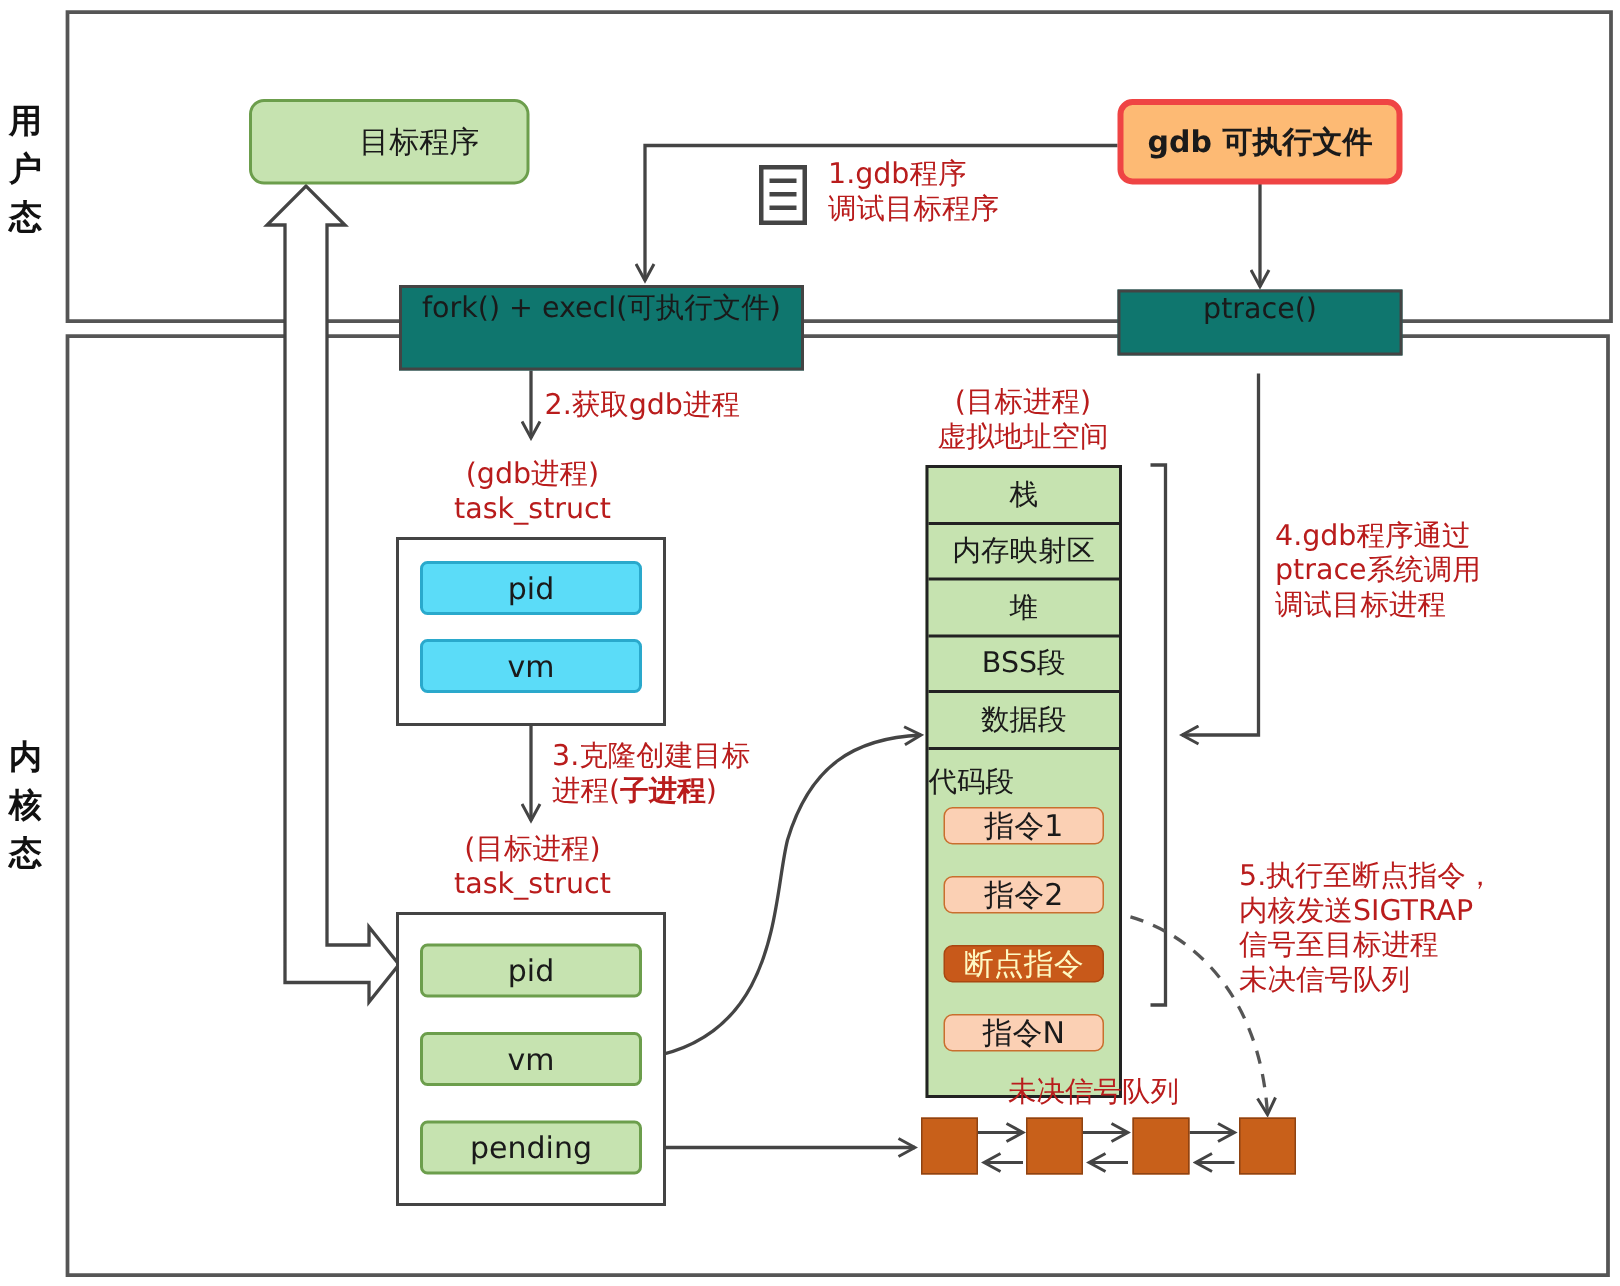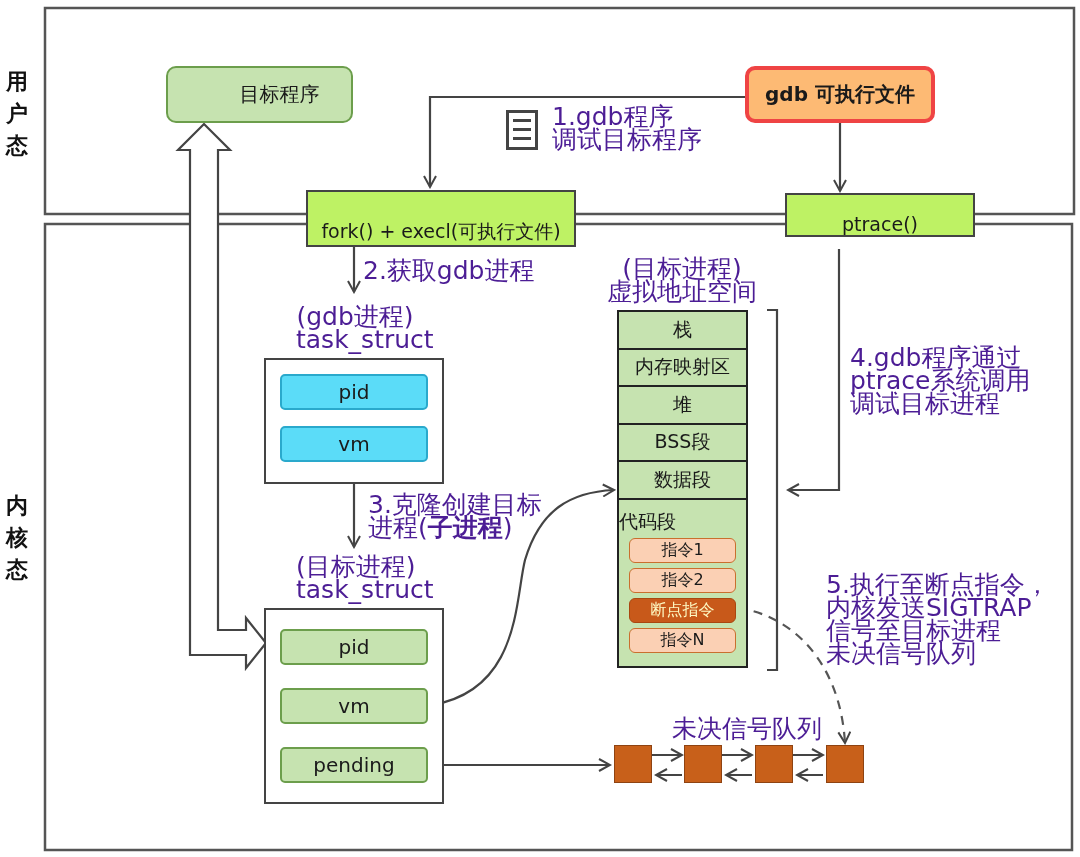--- a/index.html
+++ b/index.html
@@ -1,38 +1,38 @@
 <!DOCTYPE html>
 <html><head>
 <meta charset="utf-8">
 <style>
   html, body { margin:0; padding:0; background:#ffffff; }
   body { width:1080px; height:857px; position:relative; overflow:hidden;
          font-family:"DejaVu Sans", "Liberation Sans", sans-serif; color:#1a1a1a; }
   svg.wires { position:absolute; left:0; top:0; width:1080px; height:857px; }
-  .lbl { position:absolute; font-size:25px; line-height:23px; white-space:nowrap; color:#4c1d95; }
+  .lbl { position:absolute; font-size:19px; line-height:23px; white-space:nowrap; color:#b91c1c; }
   .side { position:absolute; font-size:22px; font-weight:bold; line-height:32px; width:30px; text-align:center; color:#111; }
   .rbox { position:absolute; box-sizing:border-box; border-radius:10px; display:flex;
           align-items:center; justify-content:center; font-size:20px; }
   .green { background:#c6e3b0; border:2px solid #6c9e4c; }
   .cyan  { background:#fdba74; border:4px solid #ef4444;font-weight:bold; }
-  .plain { position:absolute; box-sizing:border-box; background:#bef264; border:2.5px solid #444;
-           display:flex; align-items:flex-end; justify-content:center; font-size:19px;margin-left:40px; }
+  .plain { position:absolute; box-sizing:border-box; background:#0f766e; border:2.5px solid #444;
+           display:flex; align-items:flex-start; justify-content:center; font-size:19px; }
   .struct { position:absolute; box-sizing:border-box; background:#fff; border:2.5px solid #444; }
   .field { position:absolute; left:14px; right:14px; height:36px; border-radius:5px; box-sizing:border-box;
            display:flex; align-items:center; justify-content:center; font-size:20px; }
   .vas { position:absolute; left:617px; top:310px; width:131px; box-sizing:border-box;
          border:2.5px solid #222; background:#c6e3b0; }
   .seg { height:37.5px; border-bottom:2.5px solid #222; display:flex; align-items:center;
          justify-content:center; font-size:19px; box-sizing:border-box; }
   .code { padding-top:6px; padding-bottom:8px; }
   .code-title { text-align:left; font-size:19px; line-height:30px; }
-  .instr { margin:2px 10px 5px 10px; height:25px; border-radius:6px; box-sizing:border-box;
+  .instr { margin:2px 10px 21px 10px; height:25px; border-radius:6px; box-sizing:border-box;
            border:1.5px solid #c96f2e; background:#fbd0b4; display:flex; align-items:center;
-           justify-content:center; font-size:16px; }
+           justify-content:center; font-size:20px; }
   .instr.bp { background:#c8591a; border-color:#a94710; color:#fef9c3; }
   .qnode { position:absolute; width:38px; height:38px; background:#c8601a; border:1.5px solid #8e4312; box-sizing:border-box; }
   .doc-icon { position:absolute; left:506px; top:110px; width:32px; height:40px; box-sizing:border-box;
               border:3px solid #444; background:#fff; }
   .doc-icon span { position:absolute; left:4px; right:4px; height:3px; background:#444; }
   b.strong { font-weight:bold; }
 </style>
 </head>
 <body>
 

